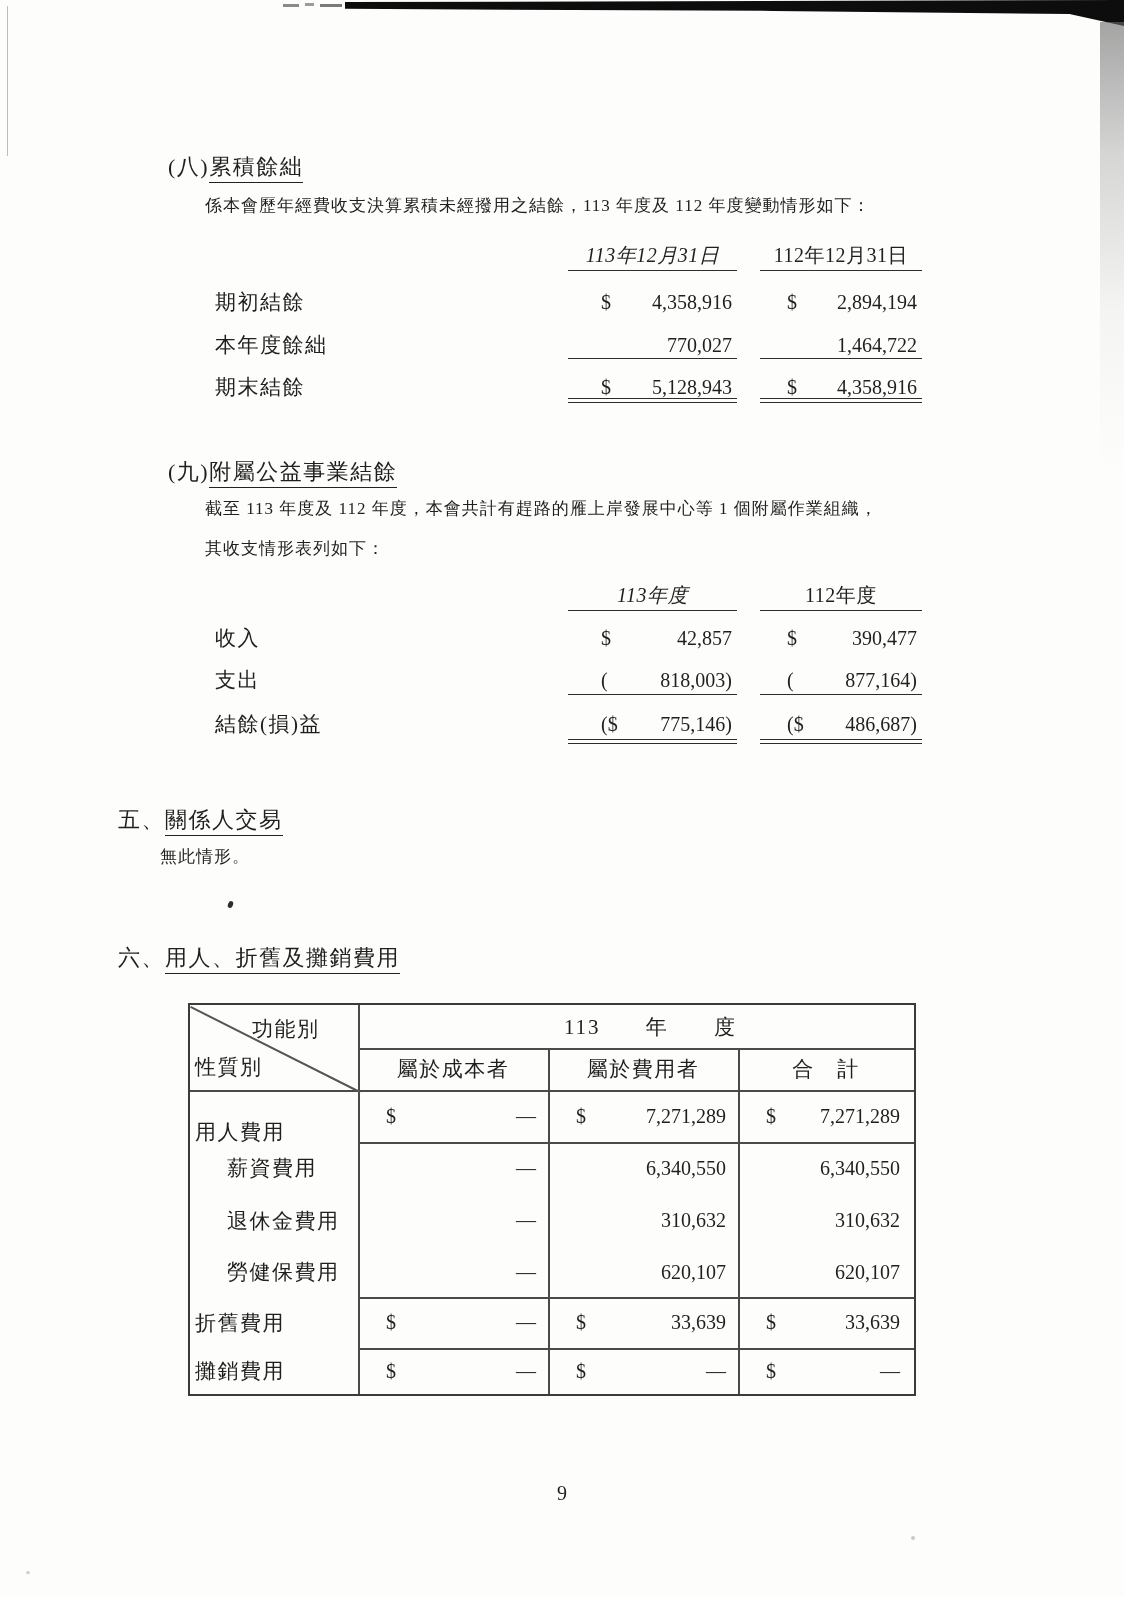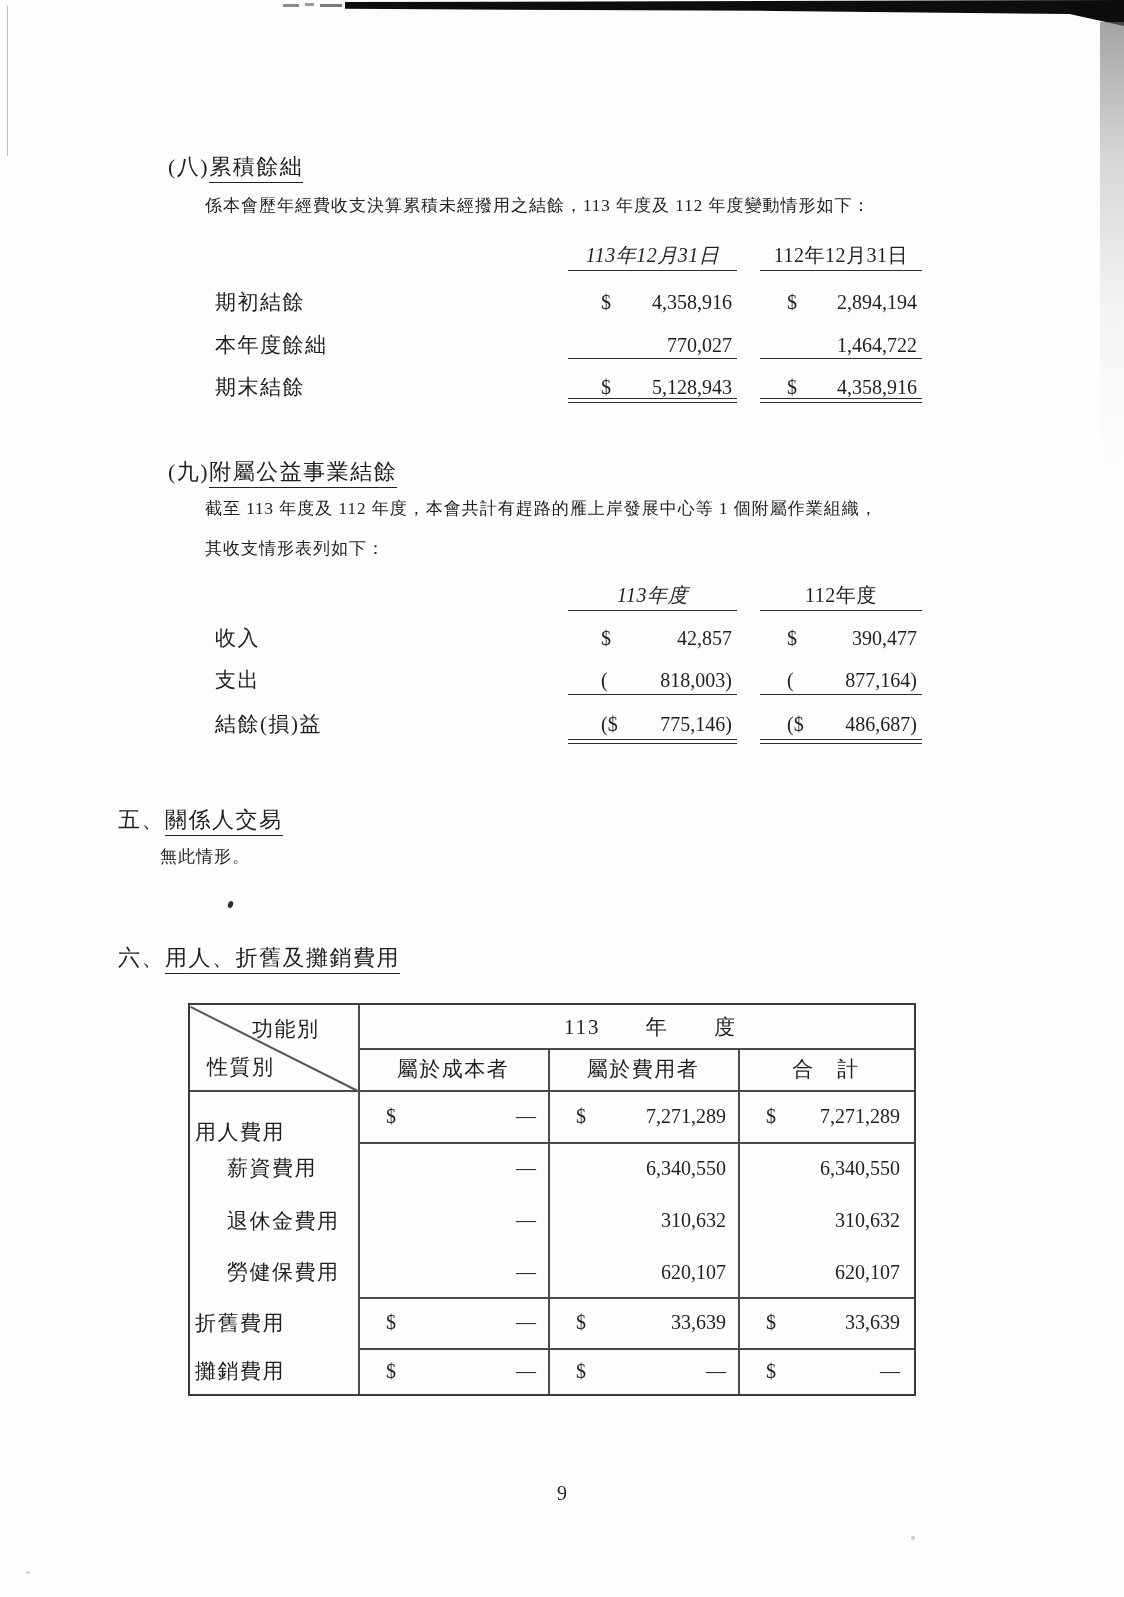--- a/index.html
+++ b/index.html
@@ -161,21 +161,21 @@
   <div class="vline" style="left:358px;top:43px;height:346px;"></div>
   <div class="vline" style="left:548px;top:43px;height:346px;"></div>
   <div class="hline" style="top:43px;left:168px;width:556px;"></div>
   <div class="hline" style="top:85px;left:0;width:724px;"></div>
   <div class="hline" style="top:137px;left:168px;width:556px;"></div>
   <div class="hline" style="top:292px;left:168px;width:556px;"></div>
   <div class="hline" style="top:343px;left:168px;width:556px;"></div>
   <div class="diag"></div>
 
   <div class="abs ctext" style="left:62px;top:10px;">功能別</div>
-  <div class="abs ctext" style="left:5px;top:48px;margin-left:12px;">性質別</div>
+  <div class="abs ctext" style="left:5px;top:48px;">性質別</div>
   <div class="cell year-hdr">113 年 度</div>
   <div class="cell sub-hdr" style="left:168px;width:190px;">屬於成本者</div>
   <div class="cell sub-hdr" style="left:548px;width:176px;">合　計</div>
   <div class="cell sub-hdr" style="left:358px;width:190px;">屬於費用者</div>
 
   <div class="cell lbl" style="left:5px;top:85px;height:52px;margin-top:16px;">用人費用</div>
   <div class="cell val" style="left:170px;width:188px;top:85px;height:52px;">
       <span>$</span>
       <span>—</span>
     </div>

